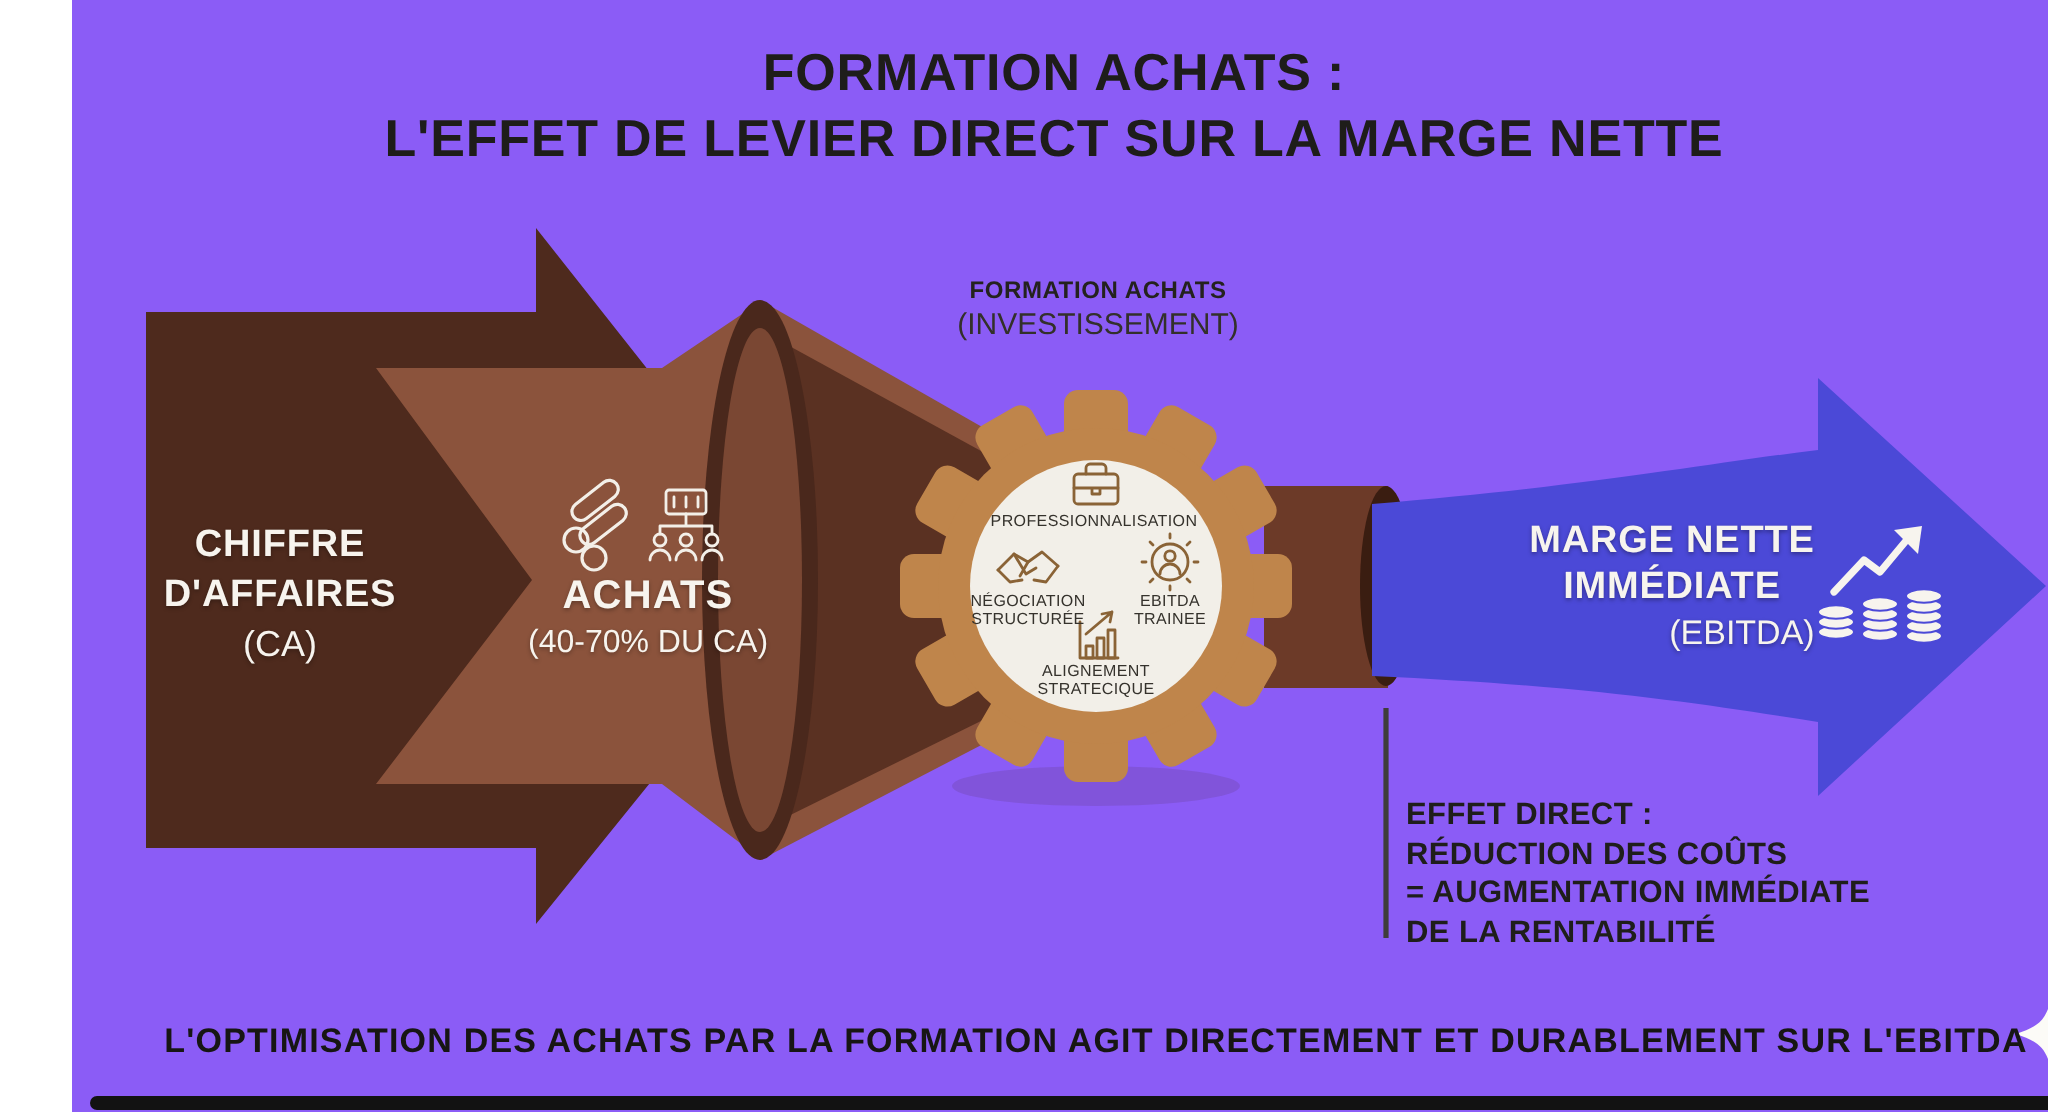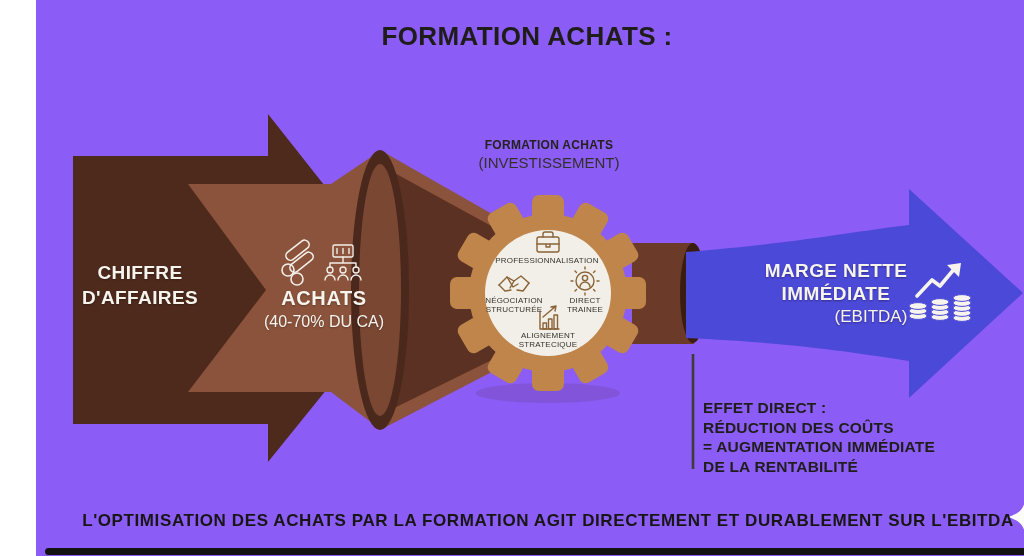--- a/index.html
+++ b/index.html
@@ -152,30 +152,32 @@
 
     <line x1="657" y1="354" x2="657" y2="469" stroke="#3F3D3A" stroke-width="2.6"></line>
 
     <path d="M990,498 C993,510 996,513 1008,517 C996,521 993,524 990,536 C987,524 984,521 972,517 C984,513 987,510 990,498 Z" fill="#FCFBF7"></path>
 
     <rect x="9" y="548" width="1006" height="7" rx="3.5" fill="#121212"></rect>
   </svg>
 
   <div class="abs title">
     <div>FORMATION ACHATS :</div>
+    <div>L'EFFET DE LEVIER DIRECT SUR LA MARGE NETTE</div>
   </div>
 
   <div class="abs ctr gear-heading">
     <div class="l1">FORMATION ACHATS</div>
     <div class="l2">(INVESTISSEMENT)</div>
   </div>
 
   <div class="abs ctr revenue-label">
     <div class="b">CHIFFRE</div>
     <div class="b">D'AFFAIRES</div>
+    <div class="r">(CA)</div>
   </div>
 
   <div class="abs ctr purchasing-label">
     <div class="b">ACHATS</div>
     <div class="r">(40-70% DU CA)</div>
   </div>
 
   <div class="abs ctr margin-label">
     <div class="b">MARGE NETTE</div>
     <div class="b">IMMÉDIATE</div>
@@ -183,21 +185,21 @@
   </div>
 
   <div class="abs ctr gear-txt gt-pro">
     <div>PROFESSIONNALISATION</div>
   </div>
   <div class="abs ctr gear-txt gt-neg">
     <div>NÉGOCIATION</div>
     <div>STRUCTURÉE</div>
   </div>
   <div class="abs ctr gear-txt gt-pra">
-    <div>DIRECT</div>
+    <div>EBITDA</div>
     <div>TRAINEE</div>
   </div>
   <div class="abs ctr gear-txt gt-ali">
     <div>ALIGNEMENT</div>
     <div>STRATECIQUE</div>
   </div>
 
   <div class="abs effect-note">
     <div>EFFET DIRECT :</div>
     <div>RÉDUCTION DES COÛTS</div>

